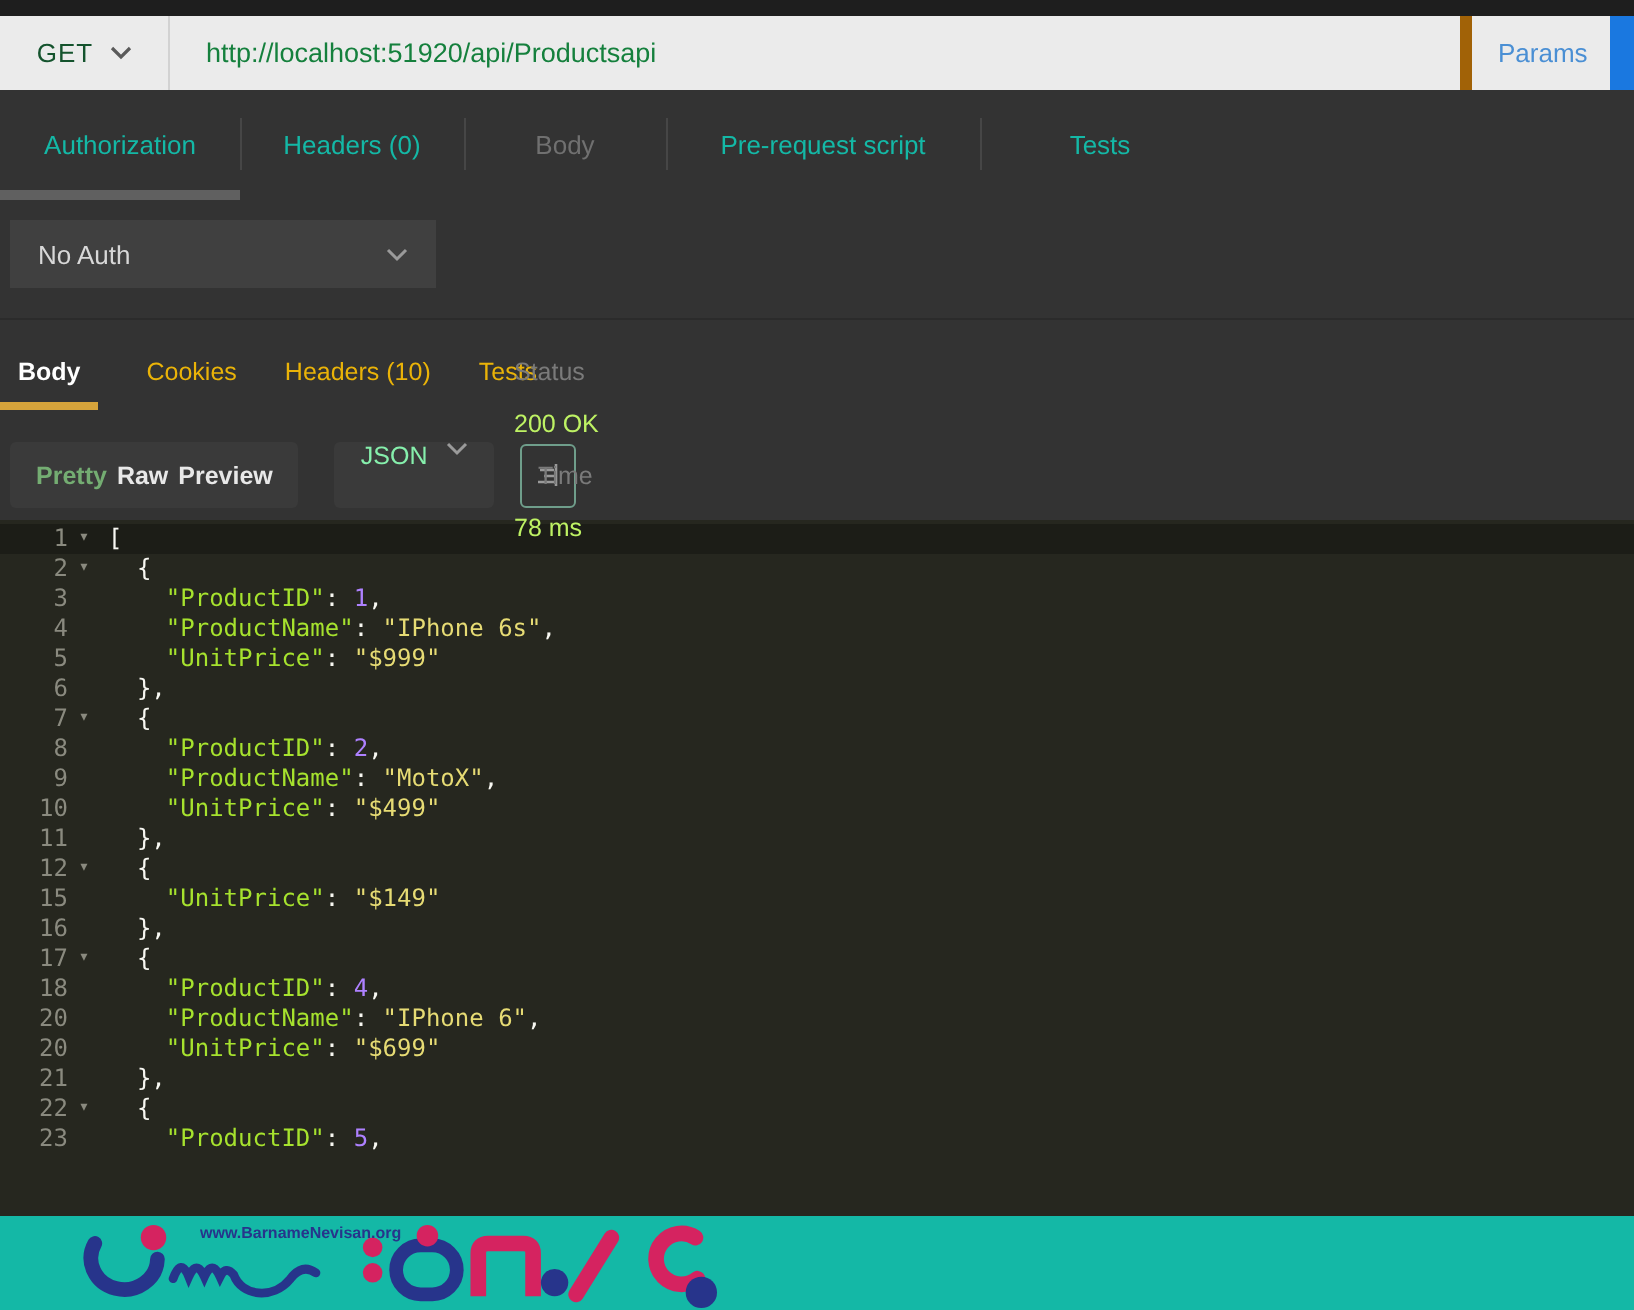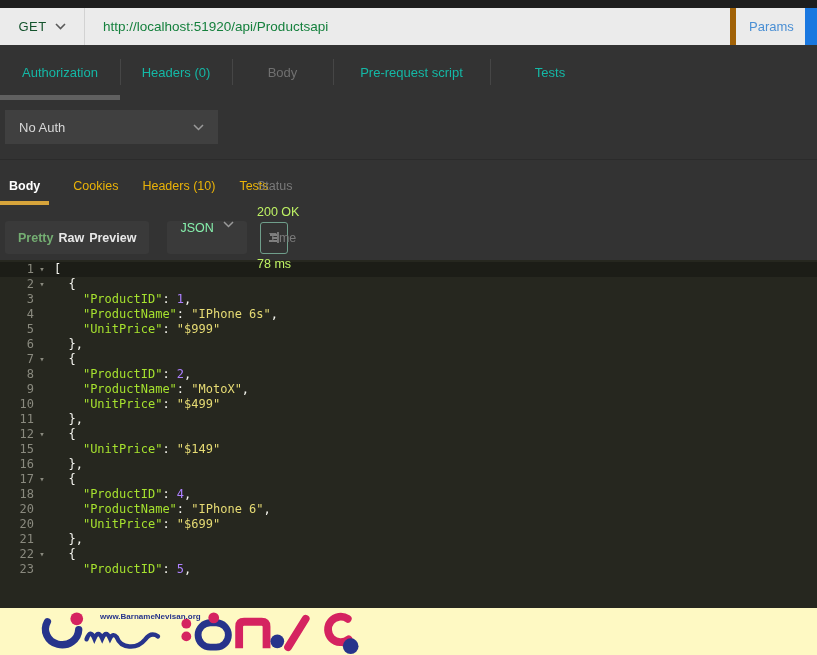--- a/index.html
+++ b/index.html
@@ -64,21 +64,21 @@
   .gutter { width:50px; flex:none; display:flex; color:#8a8a7f; }
   .lnum { width:34px; text-align:right; }
   .fold { width:16px; font-size:9px; text-align:center; color:#8a8a7f; cursor:pointer; }
   .code { padding-left:4px; }
   .tok-p { color:#f8f8f2; }
   .tok-k { color:#a6e22e; }
   .tok-s { color:#e6db74; }
   .tok-n { color:#ae81ff; }
 
   
-  .footer { height:47px; background:#fef9c3; position:relative; }
+  .footer { height:47px; background:#14b8a6; position:relative; }
   .logo-svg { position:absolute; left:36px; top:2px; }
   .logo-url { position:absolute; left:100px; top:4px; font-size:8px; font-weight:bold; color:#27348b; }
 </style>
 </head>
 <body>
 
 <div class="top-strip"></div>
 
 <div class="url-bar">
   <div class="method">

